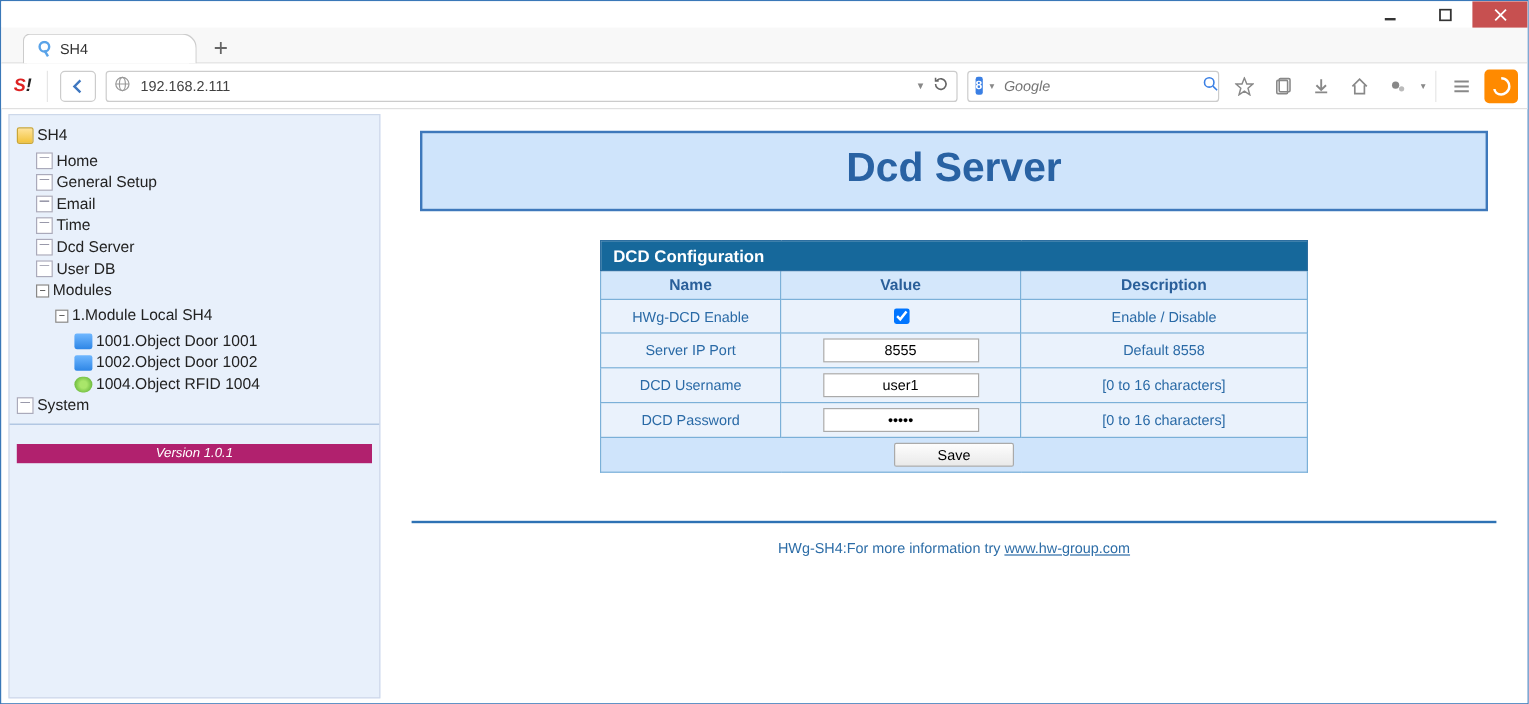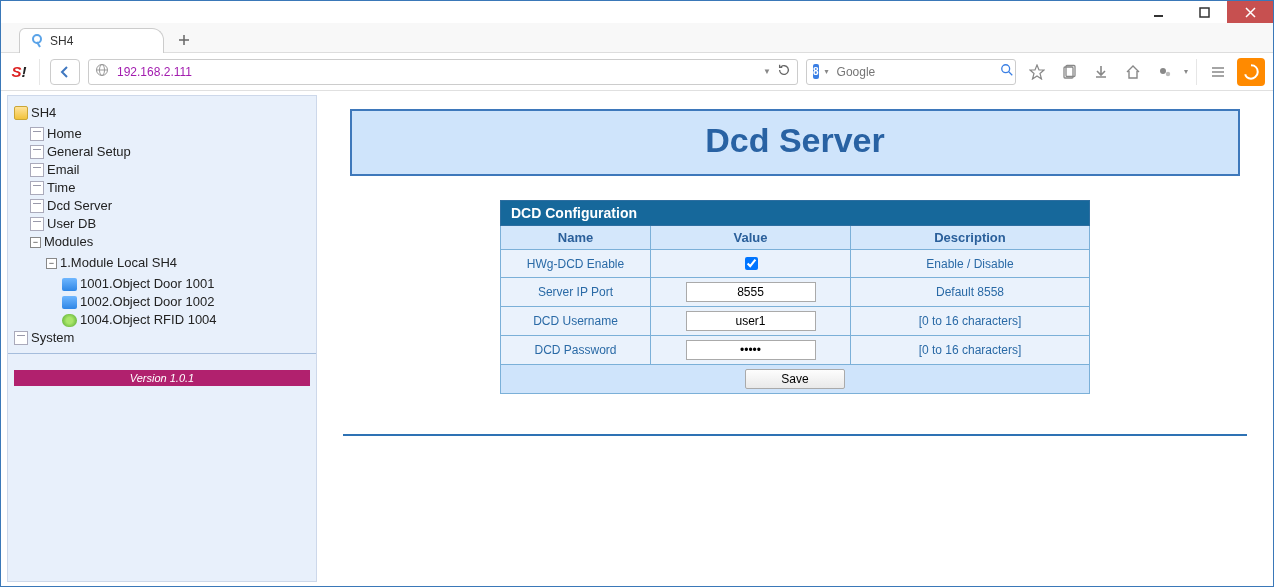--- a/index.html
+++ b/index.html
@@ -15,23 +15,23 @@
   .tab { background:#fff; border:1px solid #ccc; border-bottom:none; padding:5px 90px 5px 10px; border-radius:6px 12px 0 0; display:flex; align-items:center; gap:6px; font-size:12px; color:#333; position:relative; top:1px;}
   .tab .favicon { width:14px; height:14px;}
   .newtab { margin-left:6px; width:28px; height:24px; display:flex; align-items:center; justify-content:center; color:#555; border:1px solid transparent; border-radius:4px;}
   
   .toolbar { height:38px; background:#fff; display:flex; align-items:center; padding:0 8px; gap:8px; border-bottom:1px solid #e0e0e0;}
   .toolbar .sep { width:1px; height:26px; background:#e6e6e6; margin:0 2px;}
   .toolbar .iconbtn { width:26px; height:26px; display:flex; align-items:center; justify-content:center; color:#6c6c6c; border-radius:3px;}
   .toolbar .iconbtn svg{ width:16px; height:16px;}
   .toolbar .backbtn { border:1px solid #ccc; border-radius:4px; width:30px; height:26px;}
   .urlbar { flex:1; display:flex; align-items:center; border:1px solid #ccc; border-radius:3px; height:26px; padding:0 6px; gap:6px; color:#555;}
-  .urlbar input { flex:1; border:none; outline:none; font-size:12px; color:#a21caf; background:transparent;}
+  .urlbar input { flex:1; border:none; outline:none; font-size:12px; color:#404040; background:transparent;}
   .searchbox { width:210px; display:flex; align-items:center; border:1px solid #ccc; border-radius:3px; height:26px; padding:0 6px; gap:6px;}
-  .searchbox input { flex:1; border:none; outline:none; font-size:12px; color:#888; background:transparent;}
+  .searchbox input { flex:1; border:none; outline:none; font-size:12px; font-style:italic; color:#888; background:transparent;}
   .searchbox .google-g { width:15px; height:15px; background:#3a7fe4; color:#fff; font-weight:bold; font-size:10px; display:flex; align-items:center; justify-content:center; border-radius:2px;}
   .right-icons { display:flex; align-items:center; gap:6px;}
   .orange { width:28px; height:28px; background:#ff8a00; border-radius:4px; display:flex; align-items:center; justify-content:center; color:#fff;}
   .sicon { width:20px; text-align:center; font-size:15px; color:#d22; font-weight:bold; font-style:italic;}
   
   .content { display:flex; height:calc(100% - 22px - 30px - 38px);}
   .sidebar { width:310px; background:#e8f0fb; border:1px solid #cdd8ea; margin:4px 0 4px 6px; padding:8px 6px 0 6px; display:flex; flex-direction:column;}
   .tree { font-size:13px; color:#222; line-height:18px; user-select:none;}
   .tree ul { list-style:none; margin:0; padding-left:16px;}
   .tree > ul { padding-left:0;}
@@ -290,15 +290,19 @@
         <tbody>
             <tr>
               <td colspan="3" class="savecell">
           <button class="savebtn">Save</button>
         </td>
             </tr>
       </tbody>
         </table>
 
       <hr class="footer-line">
+      <div class="footer">
+        <span>HWg-SH4:For more information try </span>
+        <a href="#">www.hw-group.com</a>
+      </div>
     </div>
   </div>
 </div>
 
 </body></html>

